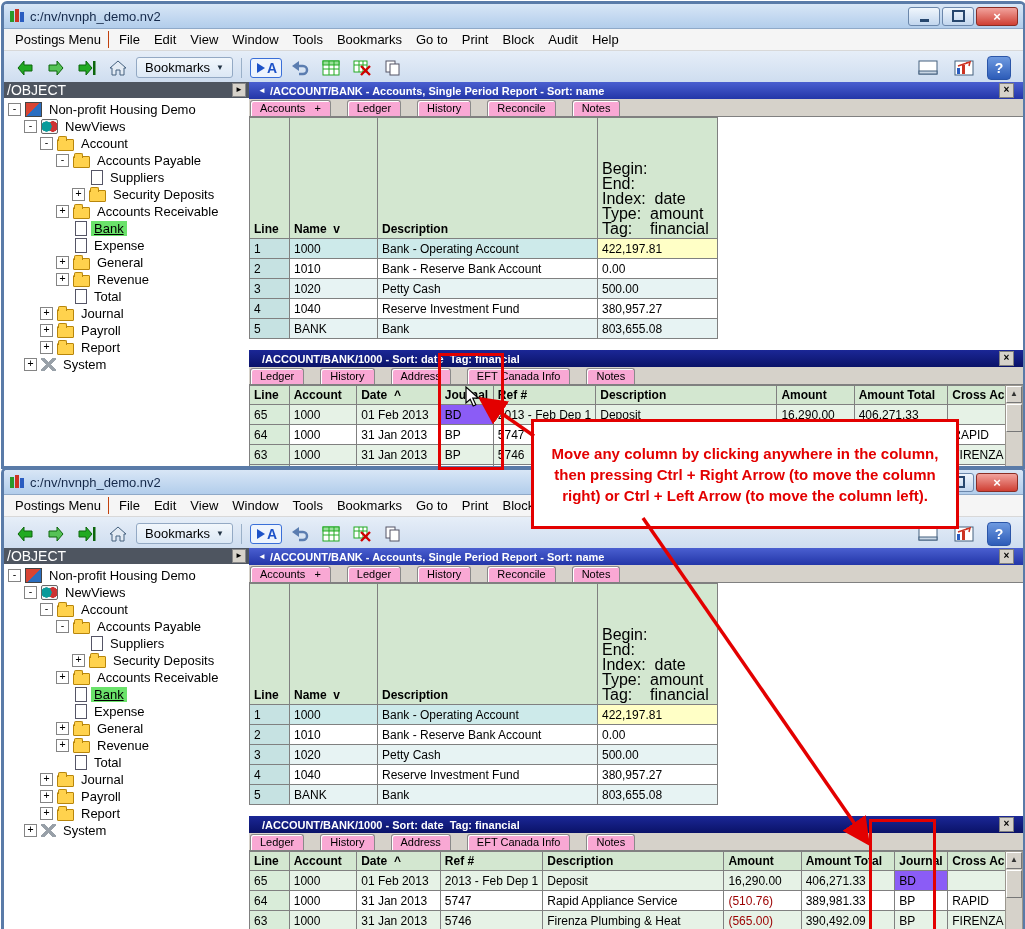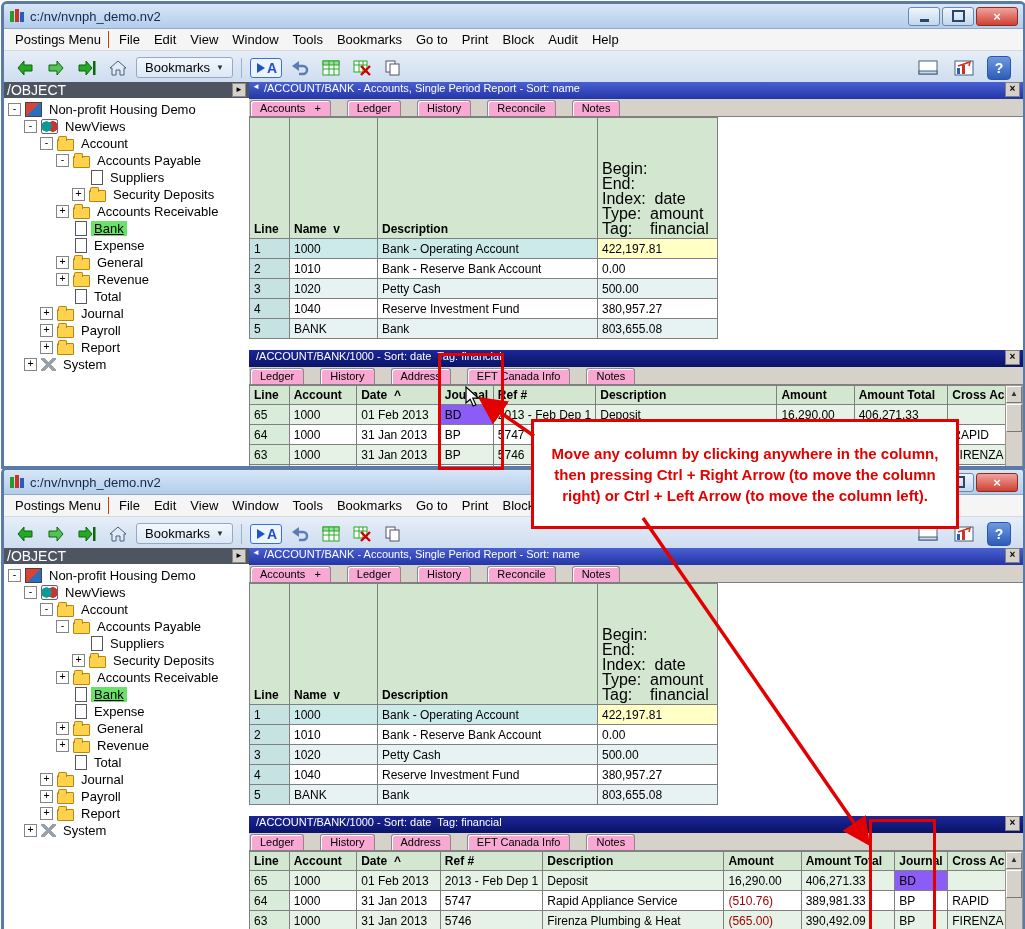--- a/index.html
+++ b/index.html
@@ -68,21 +68,21 @@
   .ic-views{border:1px solid #666;border-radius:2px;
             background:radial-gradient(circle at 30% 50%,#0a9a9a 40%,transparent 43%),
                        radial-gradient(circle at 72% 50%,#cc3333 40%,transparent 43%),#f4f4f4;}
   .ic-system{background:linear-gradient(45deg,transparent 40%,#98a0a8 40% 60%,transparent 60%),
              linear-gradient(-45deg,transparent 40%,#98a0a8 40% 60%,transparent 60%);}
   .tlabel{padding:0 3px;}
   .tlabel.sel{background:#6ae26a;text-decoration:underline;}
 
   
   .rightpane{position:absolute;left:245px;right:0;top:0;bottom:0;background:#fff;}
-  .panelbar{height:17px;color:#fff;font-weight:normal;font-size:11px;display:flex;padding:0 3px;}
+  .panelbar{height:17px;color:#fff;font-weight:bold;font-size:11px;display:flex;align-items:center;padding:0 9px;}
   .accounts-bar{background:linear-gradient(#4a5fd0,#2336a8);}
   .ledger-bar{background:linear-gradient(#1b2796,#0a1268);}
   .panel-title{white-space:pre;margin-left:4px;}
   .collapse-arrow{font-size:8px;color:#fff;}
   .collapse-arrow::before{content:"\25C4";}
   .panel-close{margin-left:auto;width:13px;height:13px;background:#d6d2ca;border:1px solid #808080;
                color:#000;font-size:10px;line-height:11px;text-align:center;font-weight:bold;}
   .panel-close::before{content:"\00D7";}
   .tabsrow{height:17px;background:#d6d2ca;border-bottom:1px solid #808080;display:flex;align-items:flex-end;padding-left:1px;}
   .tab{font-size:11px;white-space:pre;padding:1px 9px 2px;background:#f9a8d4;border:1px solid #8a8a8a;

